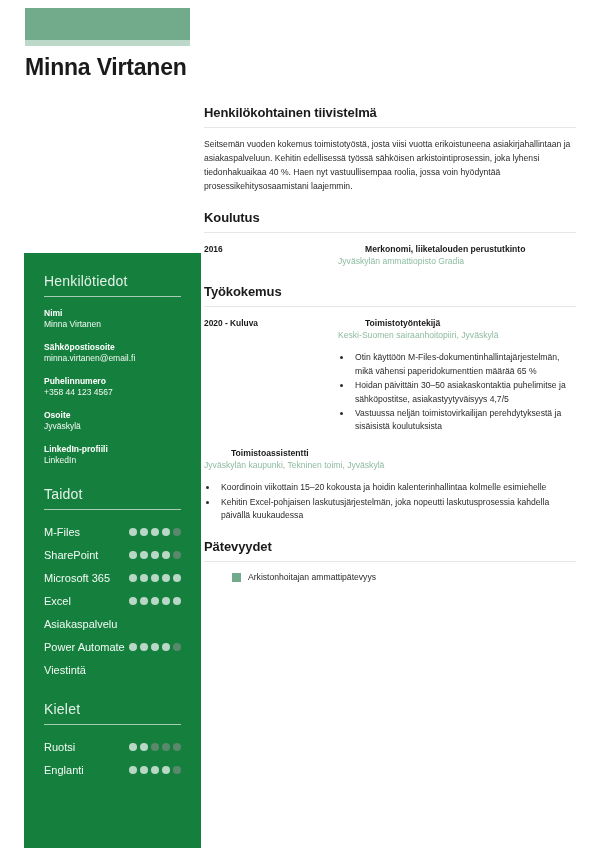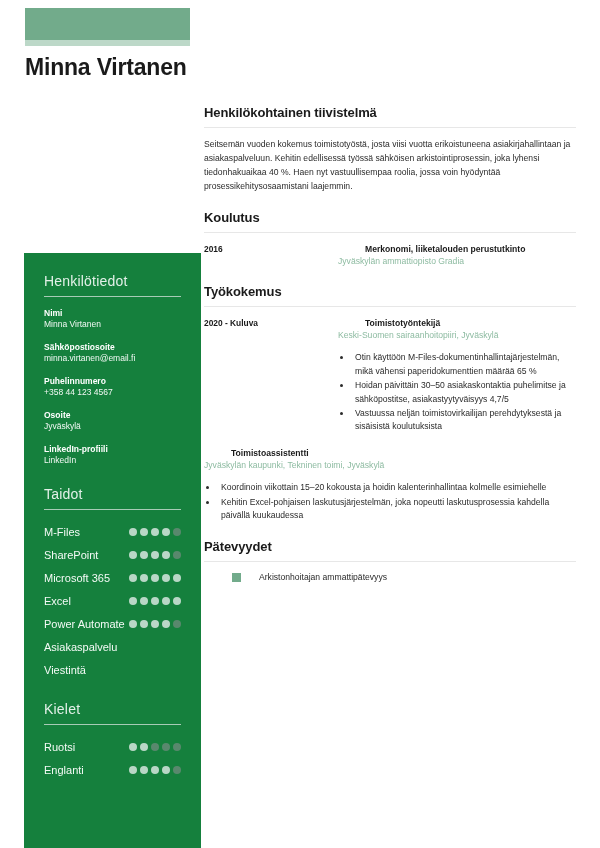--- a/index.html
+++ b/index.html
@@ -163,21 +163,21 @@
     font-size: 8.6px;
     line-height: 1.56;
     color: #2b2b2b;
     margin-bottom: 1px;
     padding-left: 3px;
   }
 
   .qual-row {
     display: flex;
     align-items: flex-start;
-    gap: 18px;
+    gap: 7px;
     padding-left: 28px;
   }
   .qual-square {
     width: 9px;
     height: 9px;
     background: #72ab8b;
     flex-shrink: 0;
     margin-top: 1px;
   }
   .qual-text {
@@ -262,31 +262,31 @@
             <span class="rate-name">Excel</span>
             <span class="dots">
               <span class="dot"></span>
               <span class="dot"></span>
               <span class="dot"></span>
               <span class="dot"></span>
               <span class="dot"></span>
             </span>
           </div>
           <div class="rate-row">
+            <span class="rate-name">Asiakaspalvelu</span>
+          </div>
+          <div class="rate-row">
             <span class="rate-name">Power Automate</span>
             <span class="dots">
               <span class="dot"></span>
               <span class="dot"></span>
               <span class="dot"></span>
               <span class="dot"></span>
               <span class="dot off"></span>
             </span>
-          </div>
-          <div class="rate-row">
-            <span class="rate-name">Asiakaspalvelu</span>
           </div>
           <div class="rate-row">
             <span class="rate-name">Viestintä</span>
           </div>
         </div>
     </section>
 
     <section class="side-section">
       <div class="side-title">Kielet</div>
       <div class="side-rule"></div>

